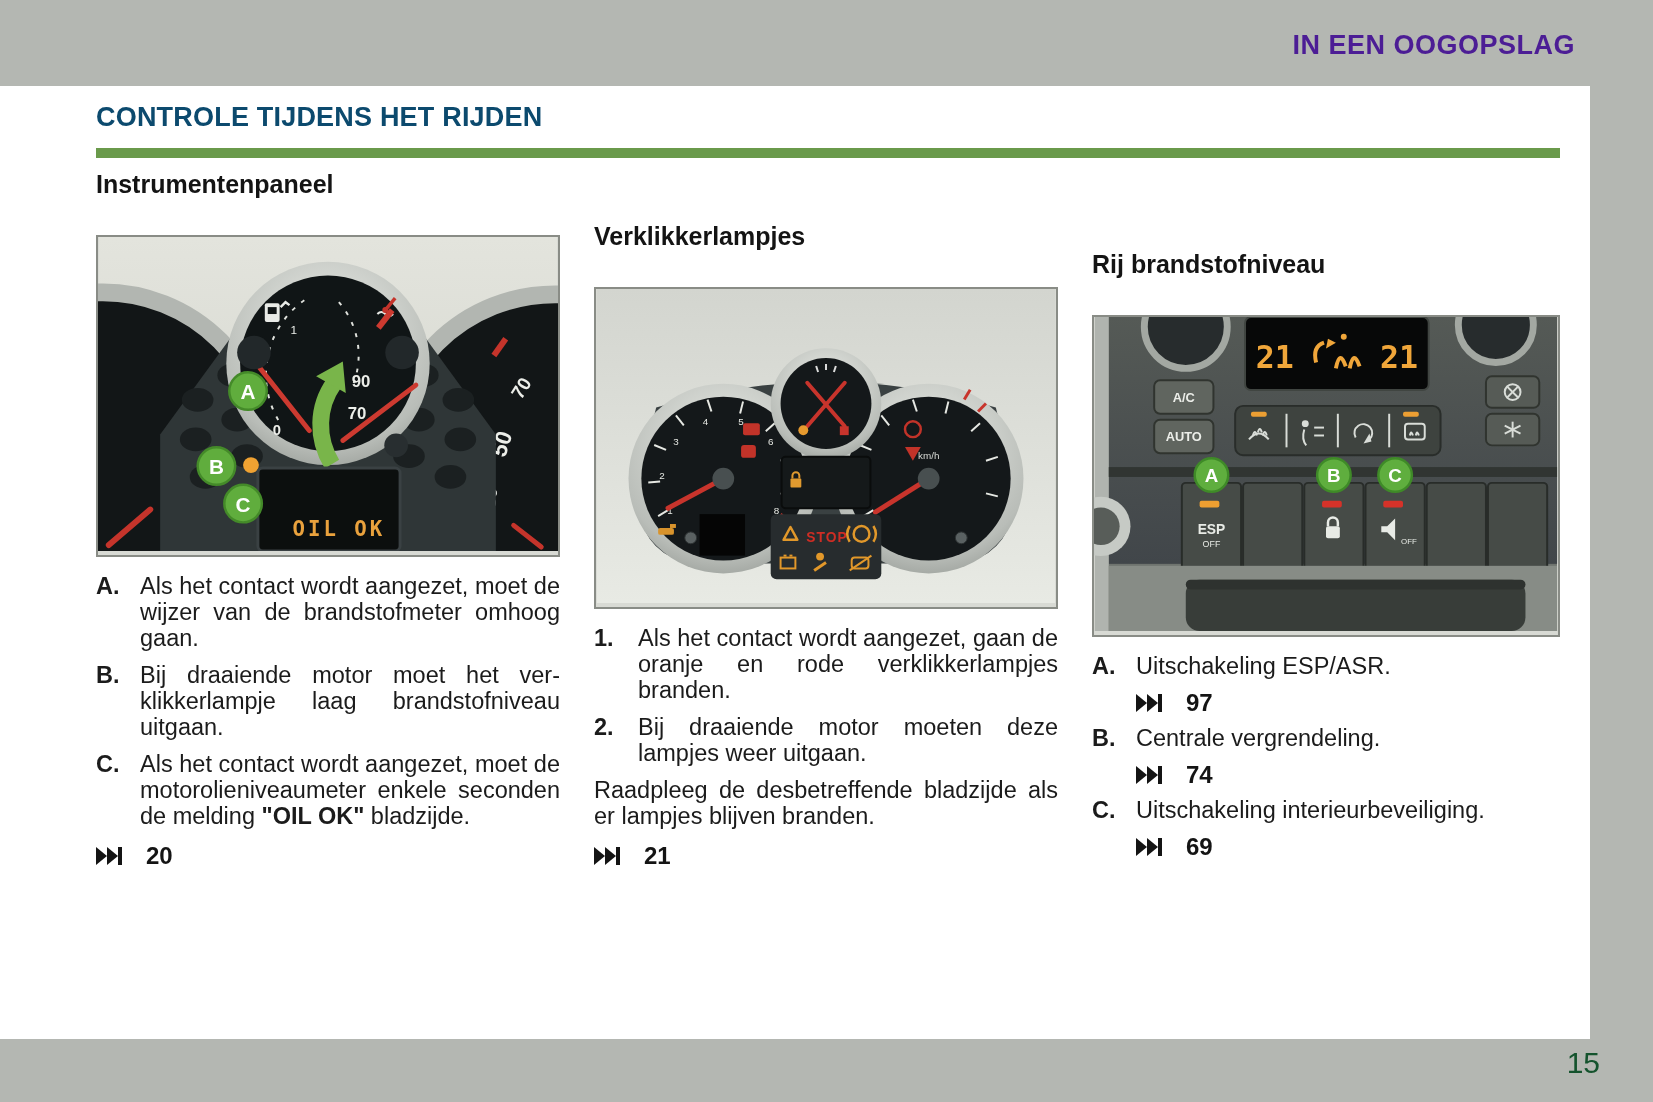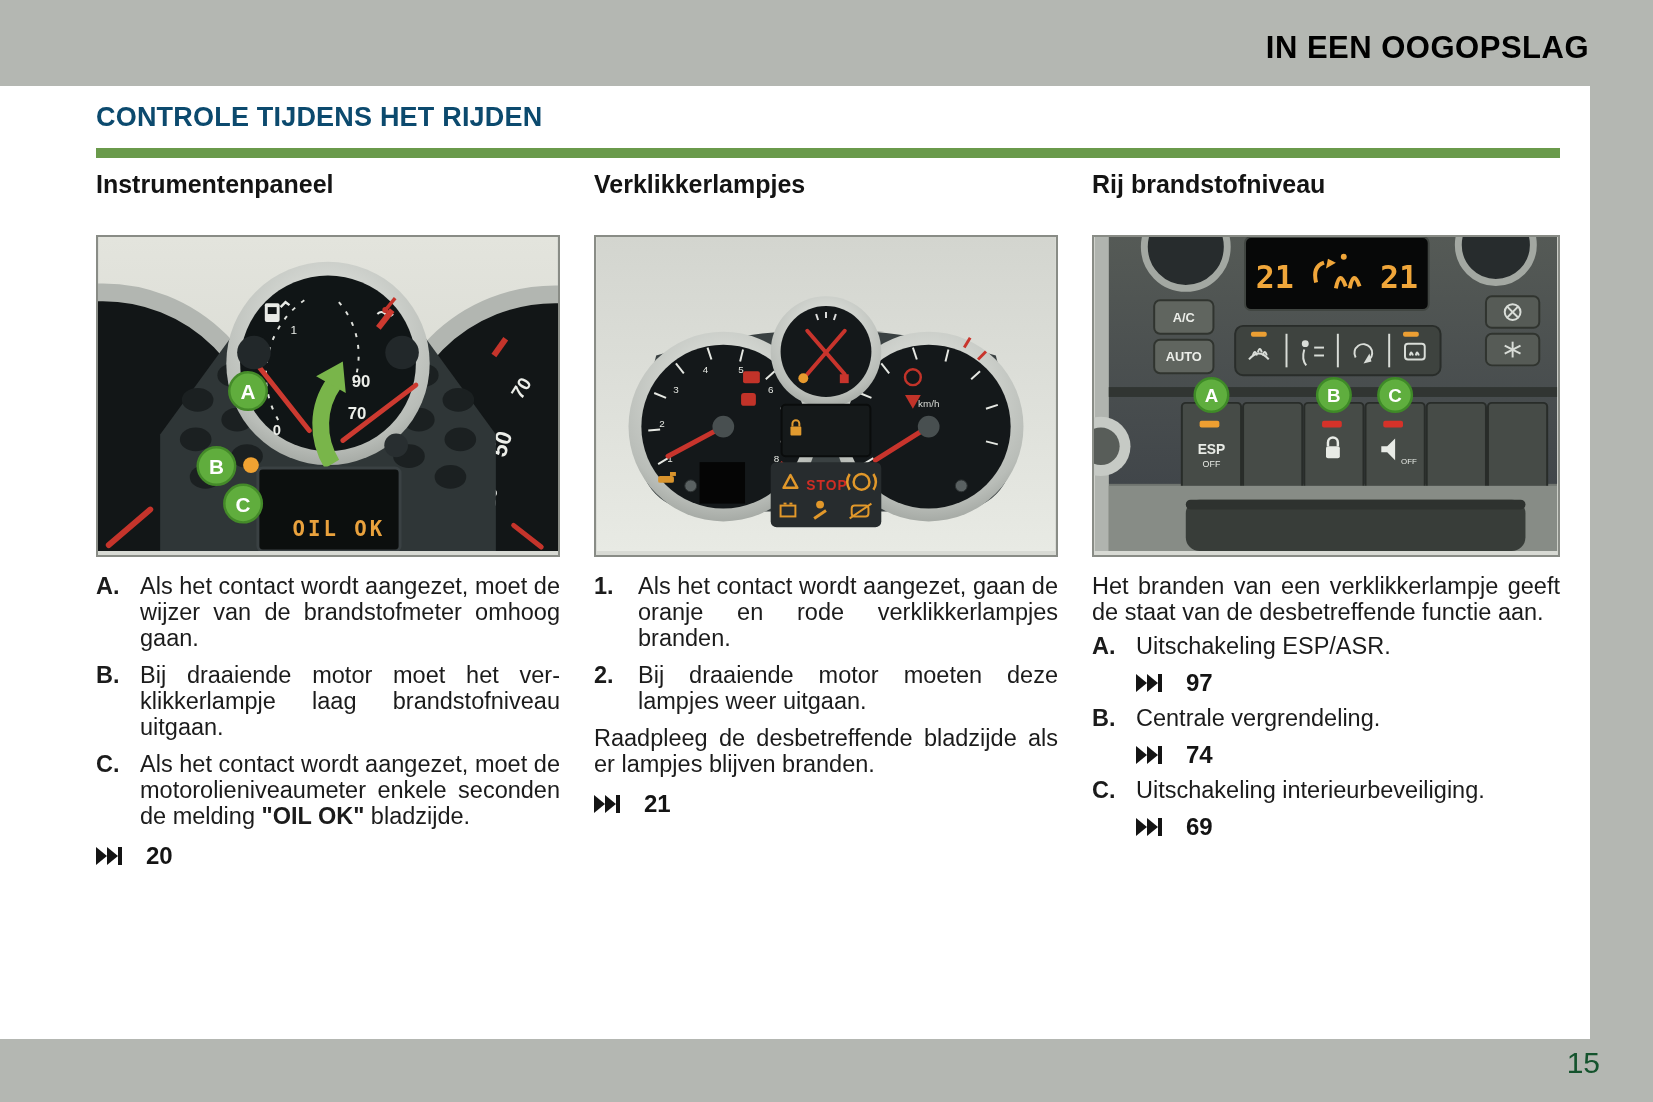--- a/index.html
+++ b/index.html
@@ -1,23 +1,23 @@
 <!DOCTYPE html>
 <html><head>
 <meta charset="utf-8">
 <title>Manual page</title>
 <style>
   html,body{margin:0;padding:0;width:1653px;height:1102px;overflow:hidden;}
   body{position:relative;background:#b4b7b2;font-family:"Liberation Sans",sans-serif;color:#1b1b1b;}
   .white-page{position:absolute;left:0;top:86px;width:1590px;height:953px;background:#ffffff;}
-  .header-title{position:absolute;top:30px;right:64px;font-size:31px;font-weight:bold;color:#000000;letter-spacing:.5px;}
+  .header-title{position:absolute;top:30px;right:78px;font-size:27px;font-weight:bold;color:#4c1d95;letter-spacing:.5px;}
   .content{position:absolute;left:96px;top:86px;width:1464px;}
   .section-title{margin:16px 0 0;font-size:27px;font-weight:bold;color:#0c4a6e;letter-spacing:.2px;}
   .green-rule{height:10px;background:#6a9a4b;margin-top:15px;}
-  .cols{display:flex;gap:34px;margin-top:12px;}
+  .cols{display:flex;gap:34px;margin-top:12px;align-items:flex-end;}
   .col{width:464px;flex:none;}
   .col:last-child{width:468px;}
   .col-heading{margin:0;font-size:25px;font-weight:bold;color:#141414;}
   figure{margin:36px 0 0;border:2px solid #898c86;height:318px;padding:0;background:#d8dad4;}
   figure svg{display:block;}
   .body-text{margin-top:16px;font-size:23.5px;line-height:26px;}
   .item{display:flex;margin-bottom:11px;}
   .item .lbl{width:44px;flex:none;font-weight:bold;}
   .item .txt{flex:1;text-align:justify;}
   .intro{margin:0 0 8px;text-align:justify;}
@@ -473,21 +473,20 @@
           </g>
 
           <g>
             <rect x="14" y="252" width="454" height="66" fill="#878c86"></rect>
             <rect x="92" y="266" width="344" height="52" rx="14" fill="#383d39"></rect>
             <rect x="92" y="266" width="344" height="10" rx="5" fill="#2e322f"></rect>
           </g>
         </svg>
       </figure>
       <div class="body-text">
-        <p class="intro">Het branden van een verklikkerlampje geeft de staat van de desbetreffende functie aan.</p>
         <div class="item">
           <span class="lbl">A.</span>
           <div class="txt">Uitschakeling ESP/ASR.</div>
         </div>
         <div class="pageref indent">
           <svg width="26" height="18" viewBox="0 0 26 18" fill="#141414">
               <polygon points="0,0 11,9 0,18"></polygon>
               <polygon points="11,0 22,9 11,18"></polygon>
               <rect x="22" y="0" width="4" height="18"></rect>
             </svg>

